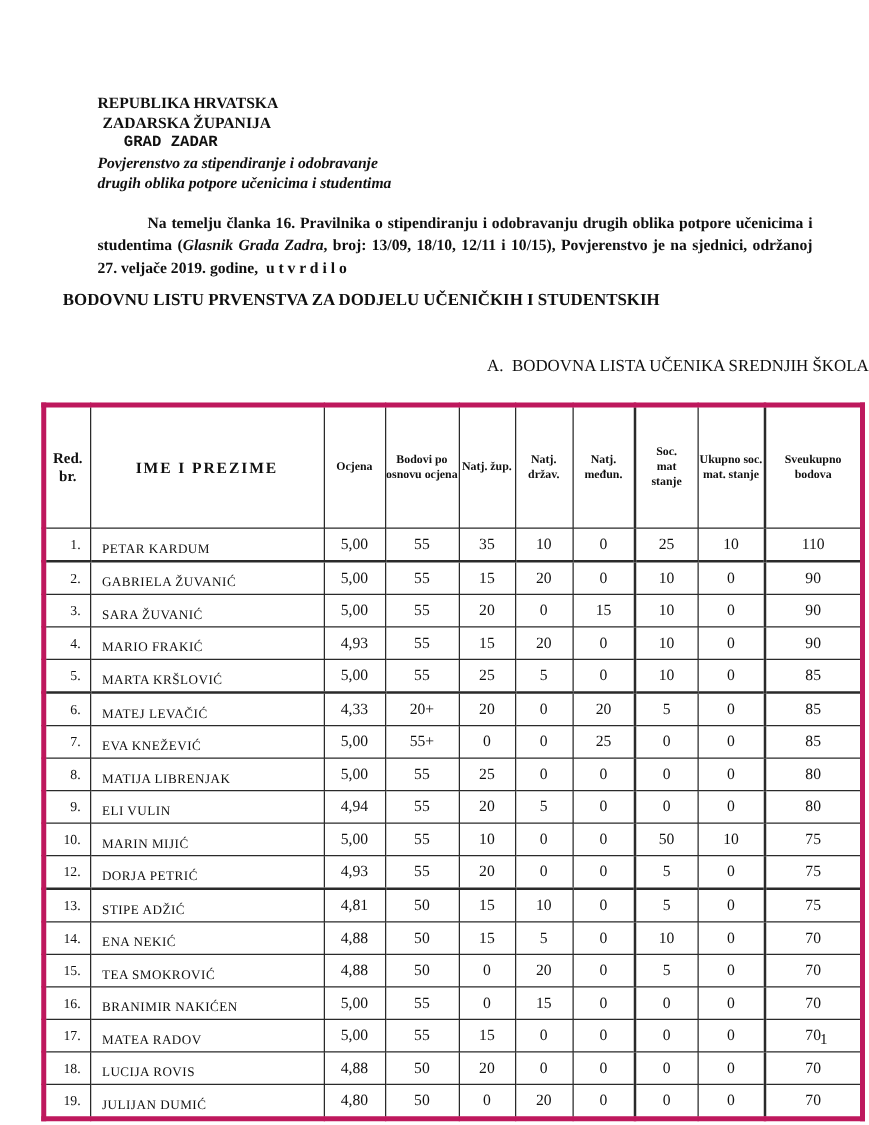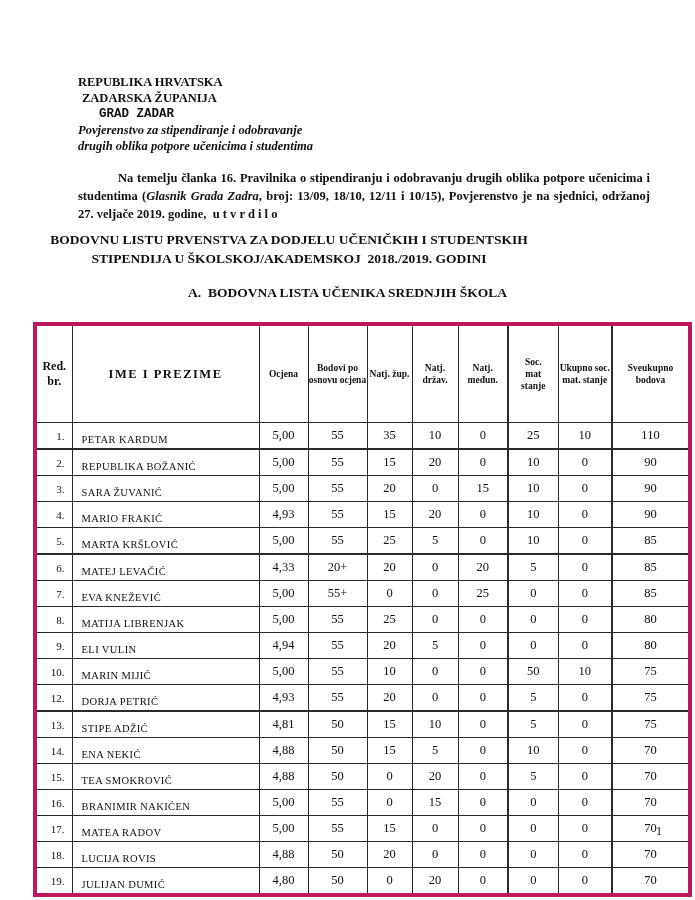--- a/index.html
+++ b/index.html
@@ -26,21 +26,21 @@
     font-size:12.5px;font-weight:bold;line-height:18px;
     text-align:justify;text-indent:40px;margin:16px;
   }
   .intro em{font-style:italic;font-weight:bold;}
   .doc-title{
     position:absolute;left:0;top:231px;width:578px;
     text-align:center;font-weight:bold;font-size:13.5px;line-height:18.5px;
   }
   .section-title{
     position:absolute;left:0;top:285px;width:695px;
-    text-align:center;font-weight:bold;font-size:13.5px;
+    text-align:right;font-weight:normal;font-size:13.5px;
   }
   table.score{
     position:absolute;left:33px;top:322px;width:655px;
     border-collapse:collapse;table-layout:fixed;
     border:4px solid #be185d;
   }
   .score th,.score td{border:1px solid #2a2a2a;padding:0;overflow:hidden;}
   .score thead th{
     height:64px;font-weight:bold;vertical-align:middle;text-align:center;
     font-size:9.5px;line-height:12px;
@@ -74,21 +74,20 @@
   <div class="l2">ZADARSKA ŽUPANIJA</div>
   <div class="l3">GRAD ZADAR</div>
   <div class="it">Povjerenstvo za stipendiranje i odobravanje</div>
   <div class="it">drugih oblika potpore učenicima i studentima</div>
 </div>
 
 <p class="intro"><span>Na temelju članka 16. Pravilnika o stipendiranju i odobravanju drugih oblika potpore učenicima i studentima (</span><em>Glasnik Grada Zadra</em><span>, broj: 13/09, 18/10, 12/11 i 10/15), Povjerenstvo je na sjednici, održanoj 27. veljače 2019. godine, &nbsp;u t v r d i l o</span></p>
 
 <div class="doc-title">
   <div>BODOVNU LISTU PRVENSTVA ZA DODJELU UČENIČKIH I STUDENTSKIH</div>
-  <div>STIPENDIJA U ŠKOLSKOJ/AKADEMSKOJ &nbsp;2018./2019. GODINI</div>
 </div>
 
 <div class="section-title">A.&nbsp; BODOVNA LISTA UČENIKA SREDNJIH ŠKOLA</div>
 
 <table class="score">
   <colgroup>
     <col class="col0">
       <col class="col1">
       <col class="col2">
       <col class="col3">
@@ -121,21 +120,21 @@
         <td>55</td>
         <td>35</td>
         <td>10</td>
         <td>0</td>
         <td>25</td>
         <td>10</td>
         <td>110</td>
       </tr>
       <tr class="thick-top">
         <td>2.</td>
-        <td>REPUBLIKA BOŽANIĆ</td>
+        <td>GABRIELA ŽUVANIĆ</td>
         <td>5,00</td>
         <td>55</td>
         <td>15</td>
         <td>20</td>
         <td>0</td>
         <td>10</td>
         <td>0</td>
         <td>90</td>
       </tr>
       <tr>

